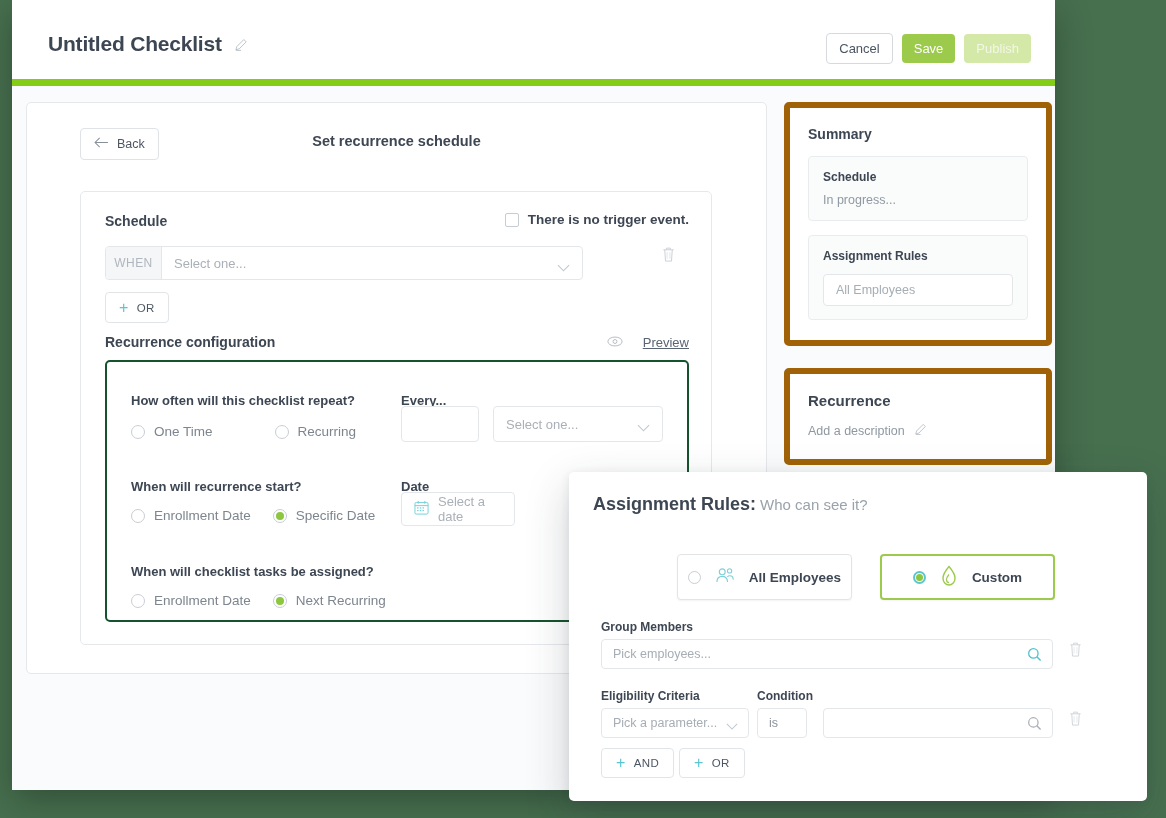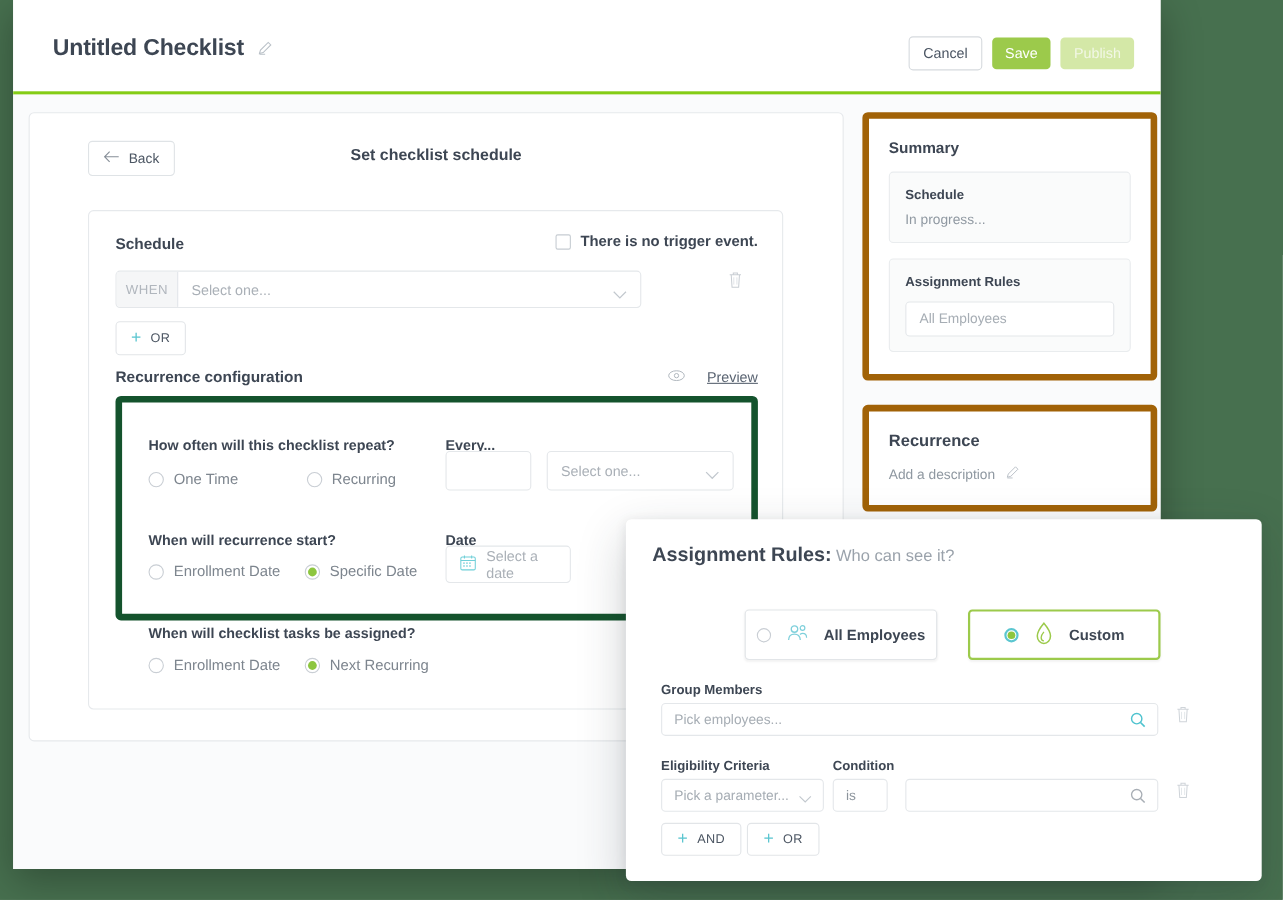--- a/index.html
+++ b/index.html
@@ -17,21 +17,21 @@
     width: 1043px; height: 790px;
     background: #ffffff;
     box-shadow: 0 10px 34px rgba(0,0,0,.30);
   }
 
   
   #topbar {
     position: relative;
     height: 86px;
     background: #fff;
-    border-bottom: 3px solid #84cc16;
+    border-bottom: 7px solid #84cc16;
   }
   #page-title {
     position: absolute; left: 36px; top: 32px;
     font-size: 21px; font-weight: 700; color: #3d4653;
     letter-spacing: -.2px;
   }
   .edit-pencil { display: inline-block; vertical-align: -1px; margin-left: 7px; }
   #topbar-actions {
     position: absolute; right: 24px; top: 33px;
     display: flex; gap: 9px; align-items: center;
@@ -147,22 +147,22 @@
   }
   #preview-link {
     position: absolute; right: 22px; top: 143px;
     display: flex; align-items: center; gap: 20px;
     font-size: 13px; color: #5a6472; cursor: pointer;
   }
   #preview-link .lbl { text-decoration: underline; }
 
   #recurrence-box {
     position: absolute; left: 24px; top: 168px;
-    width: 584px; height: 204px;
-    border: 6px solid #14532d; border-radius: 5px; background: #fff; text-decoration: underline;
+    width: 584px; height: 262px;
+    border: 2px solid #14532d; border-radius: 5px; background: #fff; text-decoration: underline;
   }
   .q-label {
     position: absolute; font-size: 13px; font-weight: 700; color: #3d4653;
   }
   .radio-group { position: absolute; display: flex; align-items: center; }
   .radio-opt {
     display: flex; align-items: center; gap: 9px;
     font-size: 13.5px; color: #7d858e; cursor: pointer;
   }
   .radio {
@@ -307,21 +307,21 @@
     <div id="main-card" class="card">
       <div id="main-card-header">
         <button id="back-button">
           <span>
             <svg width="15" height="11" viewBox="0 0 16 12">
                 <path d="M6 1 L1 6 L6 11 M1 6 H15" fill="none" stroke="#878f98" stroke-width="1.1"></path>
               </svg>
           </span>
           <span>Back</span>
         </button>
-        <div id="panel-title">Set checklist schedule</div>
+        <div id="panel-title">Set recurrence schedule</div>
       </div>
 
       <div id="schedule-box">
         <div id="schedule-head">
           <div class="section-title">Schedule</div>
           <div id="no-trigger-wrap">
             <span class="cb"></span>
             <span>There is no trigger event.</span>
           </div>
         </div>

